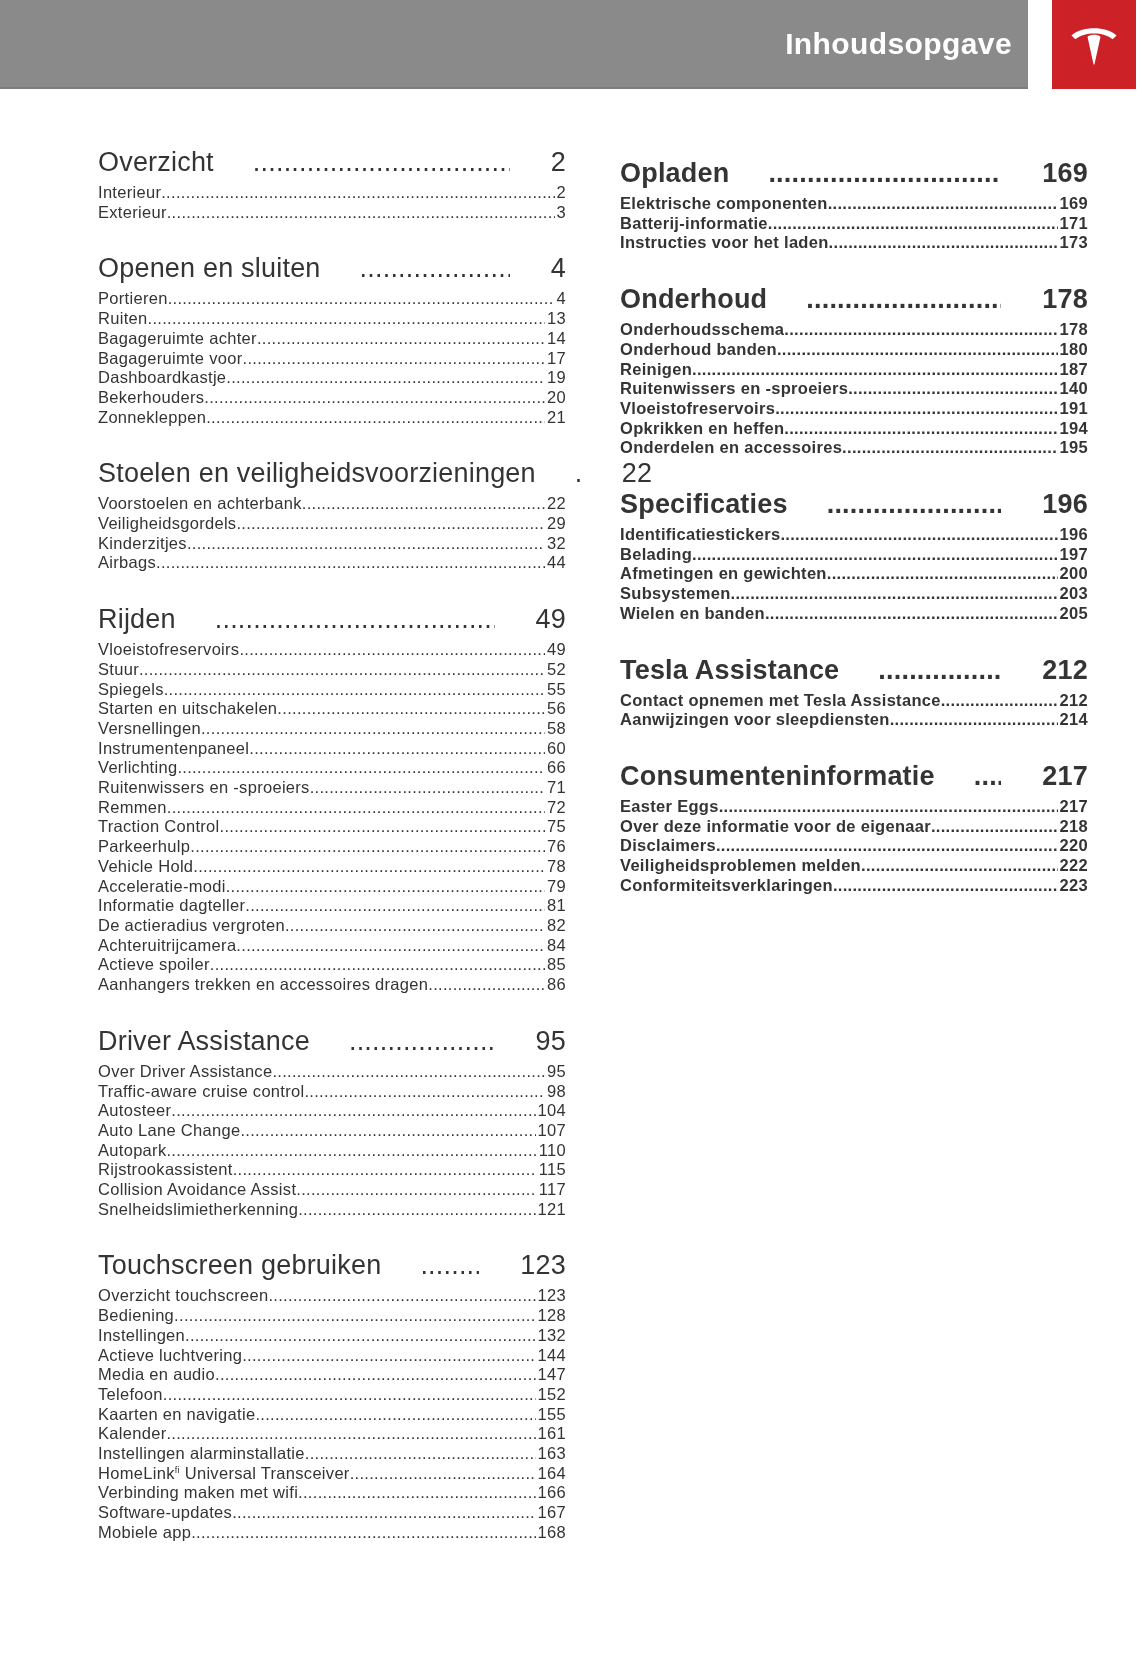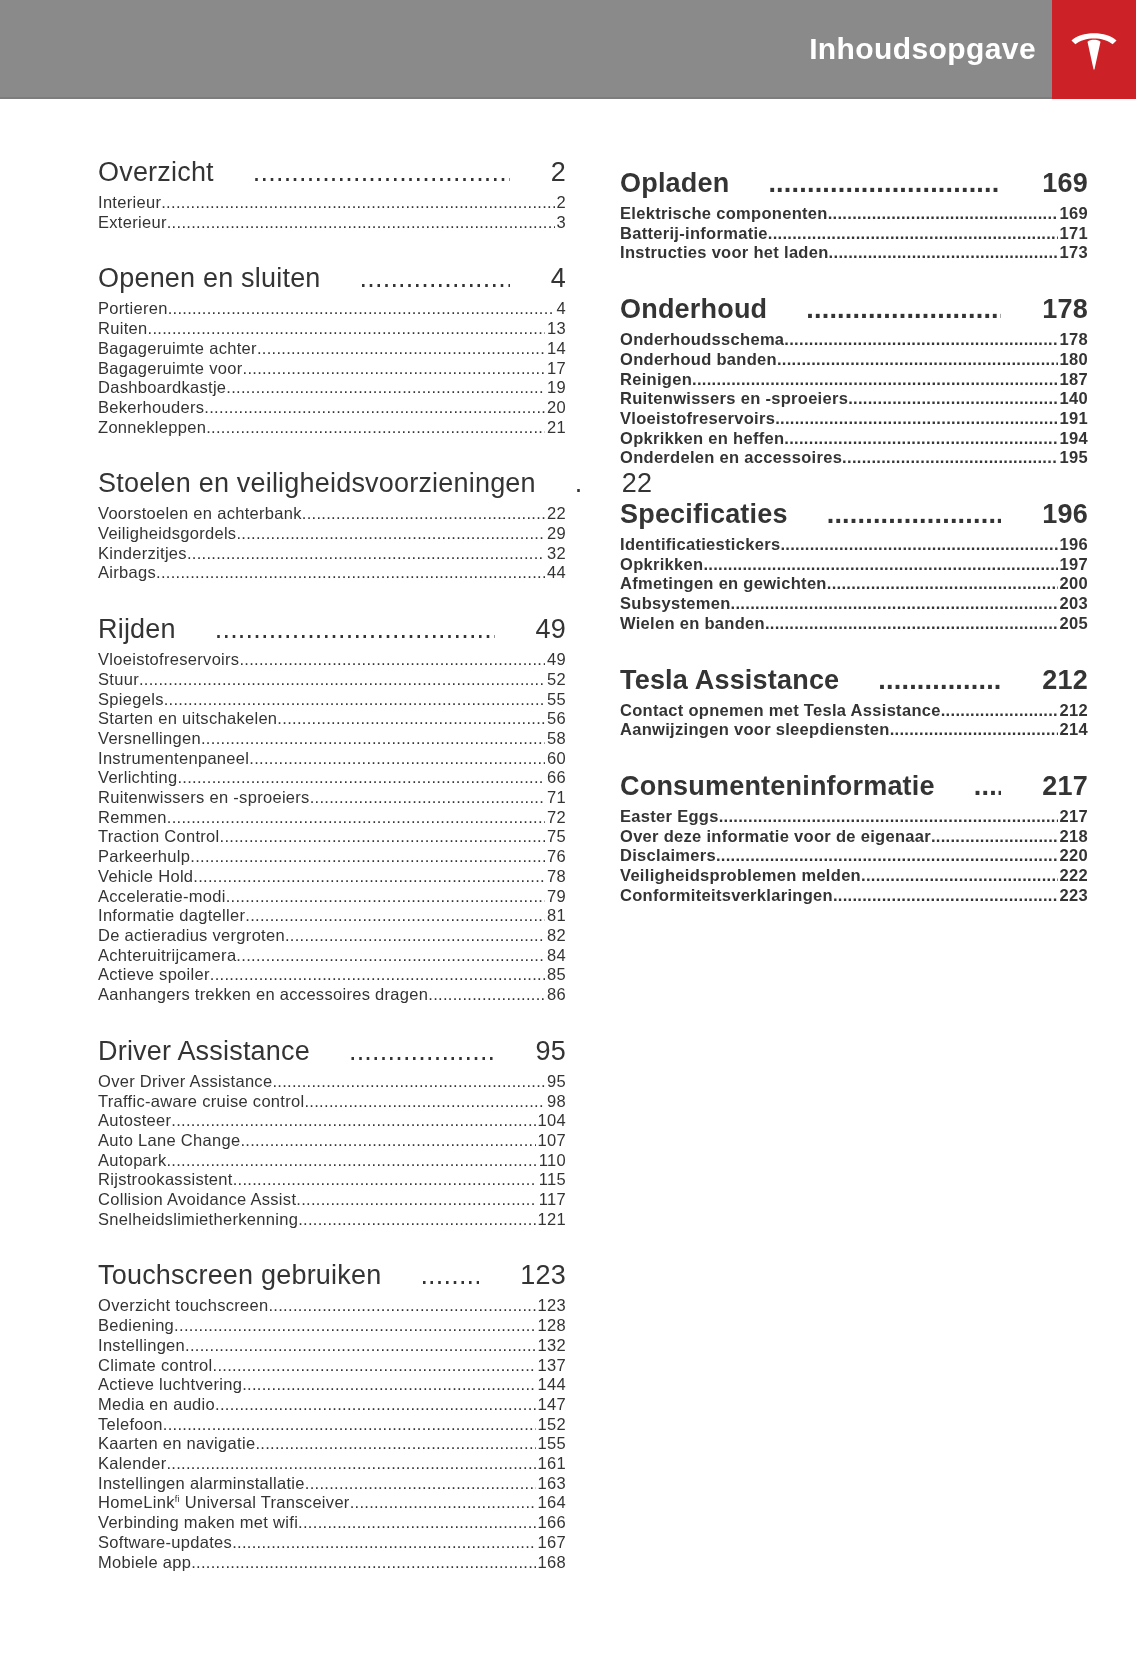--- a/index.html
+++ b/index.html
@@ -4,21 +4,21 @@
 <style>
   html,body{margin:0;padding:0;background:#ffffff;}
   body{
     width:1142px;height:1654px;
     font-family:"Liberation Sans", sans-serif;
     color:#343434;
     position:relative;
     overflow:hidden;
   }
   
-  .topbar{display:flex;align-items:stretch;height:99px;width:1142px;}
+  .topbar{display:flex;align-items:stretch;height:89px;width:1142px;gap:24px;}
   .topbar-gray{
     flex:1;
     background:#8a8a8a;
     display:flex;align-items:center;justify-content:flex-end;
     padding-right:16px;
     border-bottom:2px solid #7d7d7d;
     box-sizing:border-box;
   }
   .topbar-title{
     color:#ffffff;
@@ -339,25 +339,20 @@
           <span class="lbl">Bediening</span>
           <span class="leader"></span>
           <span class="pg">128</span>
         </div>
         <div class="toc-row item">
           <span class="lbl">Instellingen</span>
           <span class="leader"></span>
           <span class="pg">132</span>
         </div>
         <div class="toc-row item">
-          <span class="lbl">Climate control</span>
-          <span class="leader"></span>
-          <span class="pg">137</span>
-        </div>
-        <div class="toc-row item">
           <span class="lbl">Actieve luchtvering</span>
           <span class="leader"></span>
           <span class="pg">144</span>
         </div>
         <div class="toc-row item">
           <span class="lbl">Media en audio</span>
           <span class="leader"></span>
           <span class="pg">147</span>
         </div>
         <div class="toc-row item">
@@ -472,21 +467,21 @@
           <span class="lbl">Specificaties</span>
           <span class="leader"></span>
           <span class="pg">196</span>
         </div>
         <div class="toc-row item">
           <span class="lbl">Identificatiestickers</span>
           <span class="leader"></span>
           <span class="pg">196</span>
         </div>
         <div class="toc-row item">
-          <span class="lbl">Opkrikken</span>
+          <span class="lbl">Belading</span>
           <span class="leader"></span>
           <span class="pg">197</span>
         </div>
         <div class="toc-row item">
           <span class="lbl">Afmetingen en gewichten</span>
           <span class="leader"></span>
           <span class="pg">200</span>
         </div>
         <div class="toc-row item">
           <span class="lbl">Subsystemen</span>

